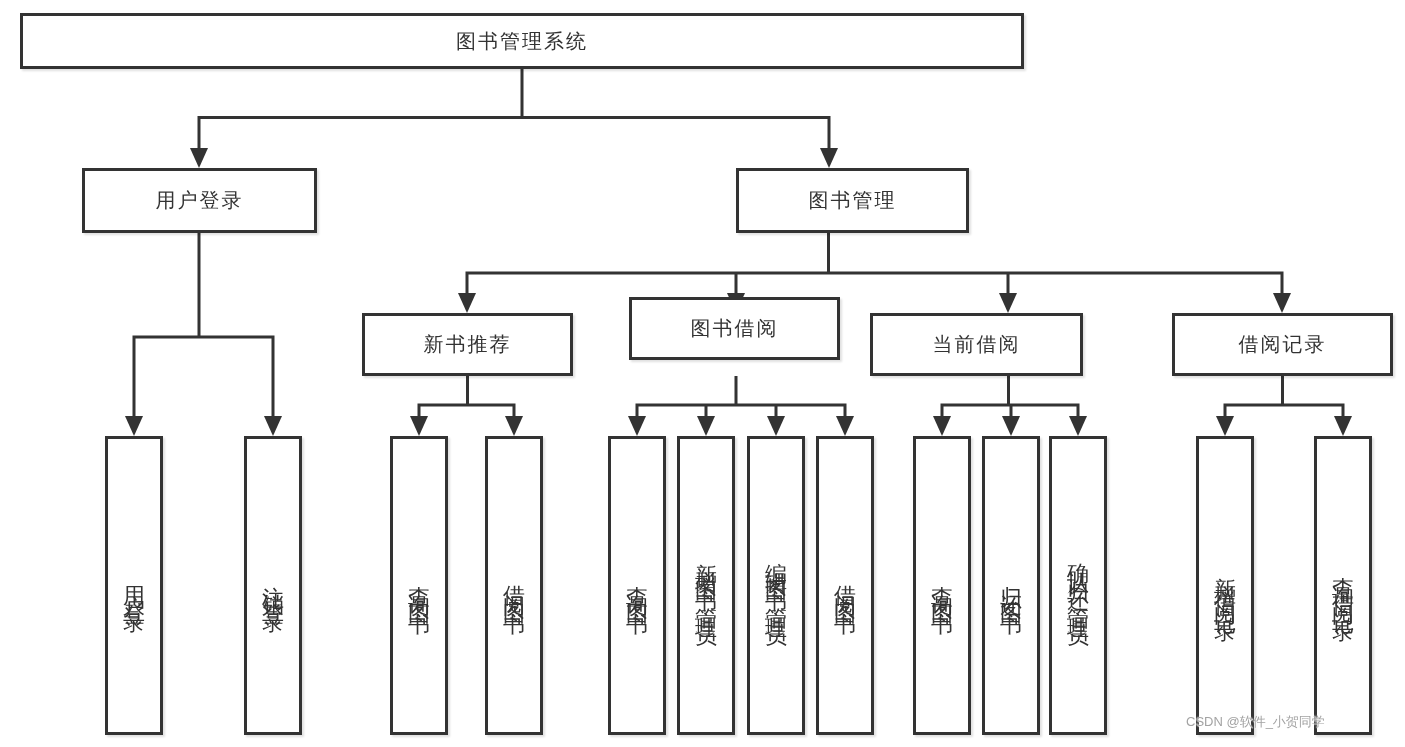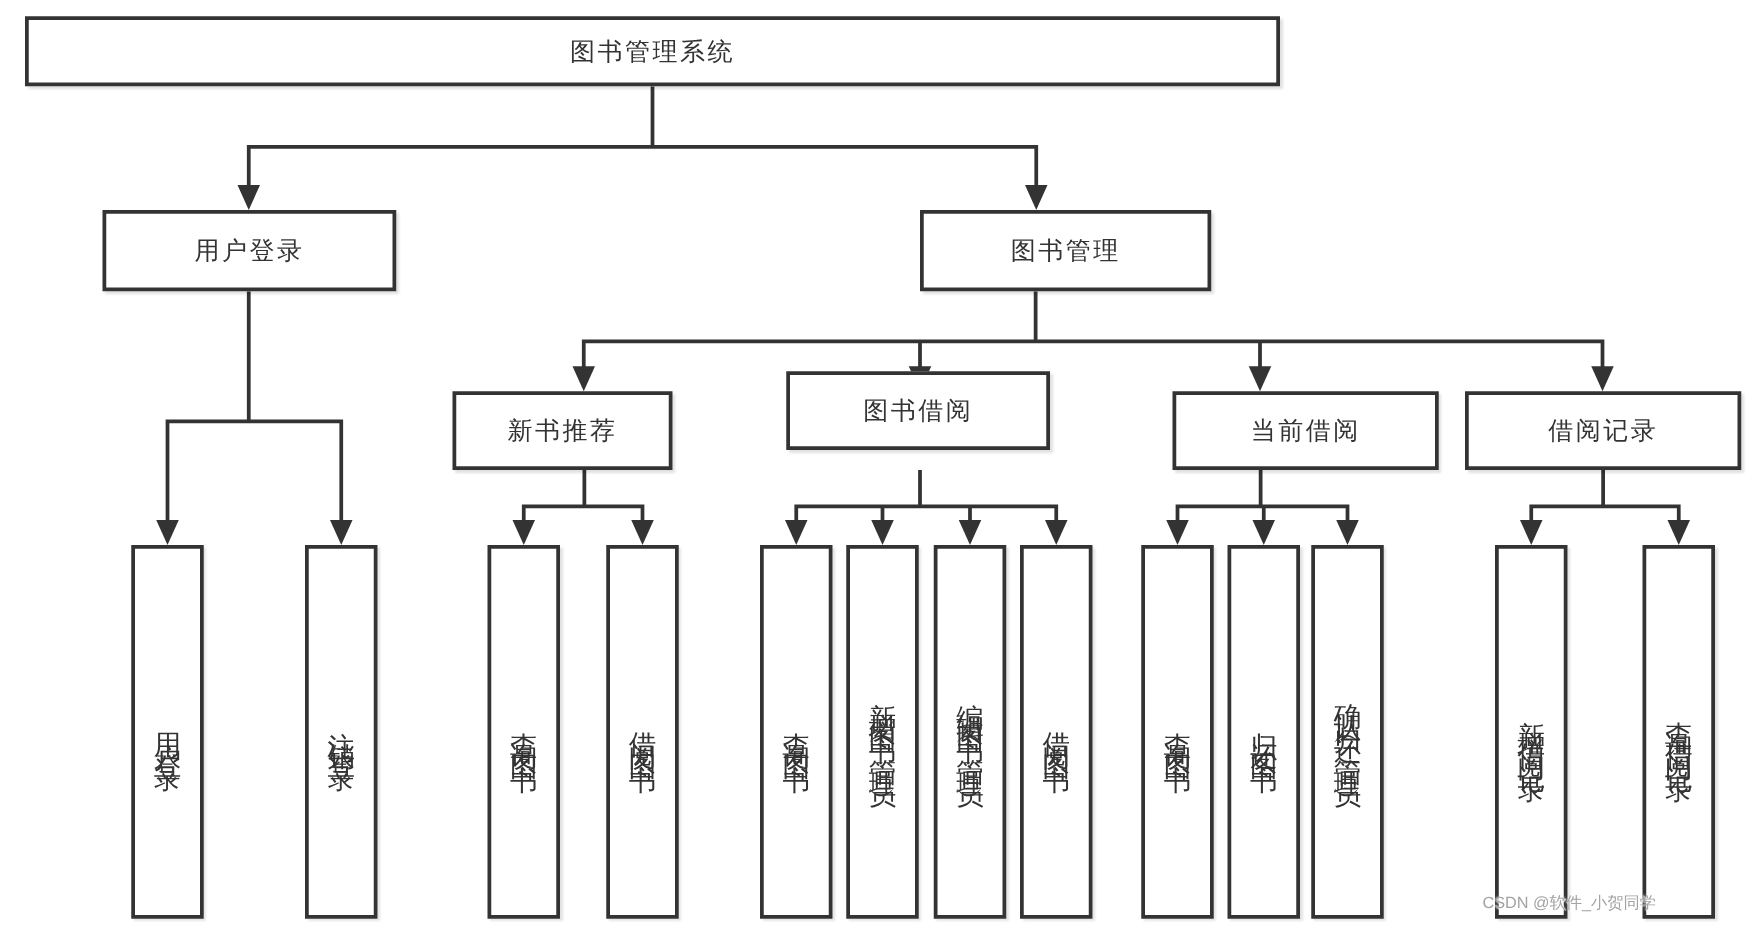--- a/index.html
+++ b/index.html
@@ -69,23 +69,23 @@
       <polygon points="1216,416 1234,416 1225,436"></polygon>
       <polygon points="1334,416 1352,416 1343,436"></polygon>
     </g>
   </svg>
 
   <div class="hnode" style="left:20px;top:13px;width:1004px;height:56px">图书管理系统</div>
 
   <div class="hnode" style="left:82px;top:168px;width:235px;height:65px">用户登录</div>
   <div class="hnode" style="left:736px;top:168px;width:233px;height:65px">图书管理</div>
 
-  <div class="hnode" style="left:362px;top:313px;width:176px;height:63px">新书推荐</div>
+  <div class="hnode" style="left:362px;top:313px;width:211px;height:63px">新书推荐</div>
   <div class="hnode" style="left:629px;top:297px;width:211px;height:63px">图书借阅</div>
-  <div class="hnode" style="left:938px;top:313px;width:213px;height:63px">当前借阅</div>
+  <div class="hnode" style="left:870px;top:313px;width:213px;height:63px">当前借阅</div>
   <div class="hnode" style="left:1172px;top:313px;width:221px;height:63px">借阅记录</div>
 
   <div class="vnode" style="left:105px">用户登录</div>
   <div class="vnode" style="left:244px">注销登录</div>
 
   <div class="vnode" style="left:390px">查询图书</div>
   <div class="vnode" style="left:485px">借阅图书</div>
 
   <div class="vnode" style="left:608px">查询图书</div>
   <div class="vnode" style="left:677px">新增图书（管理员）</div>

